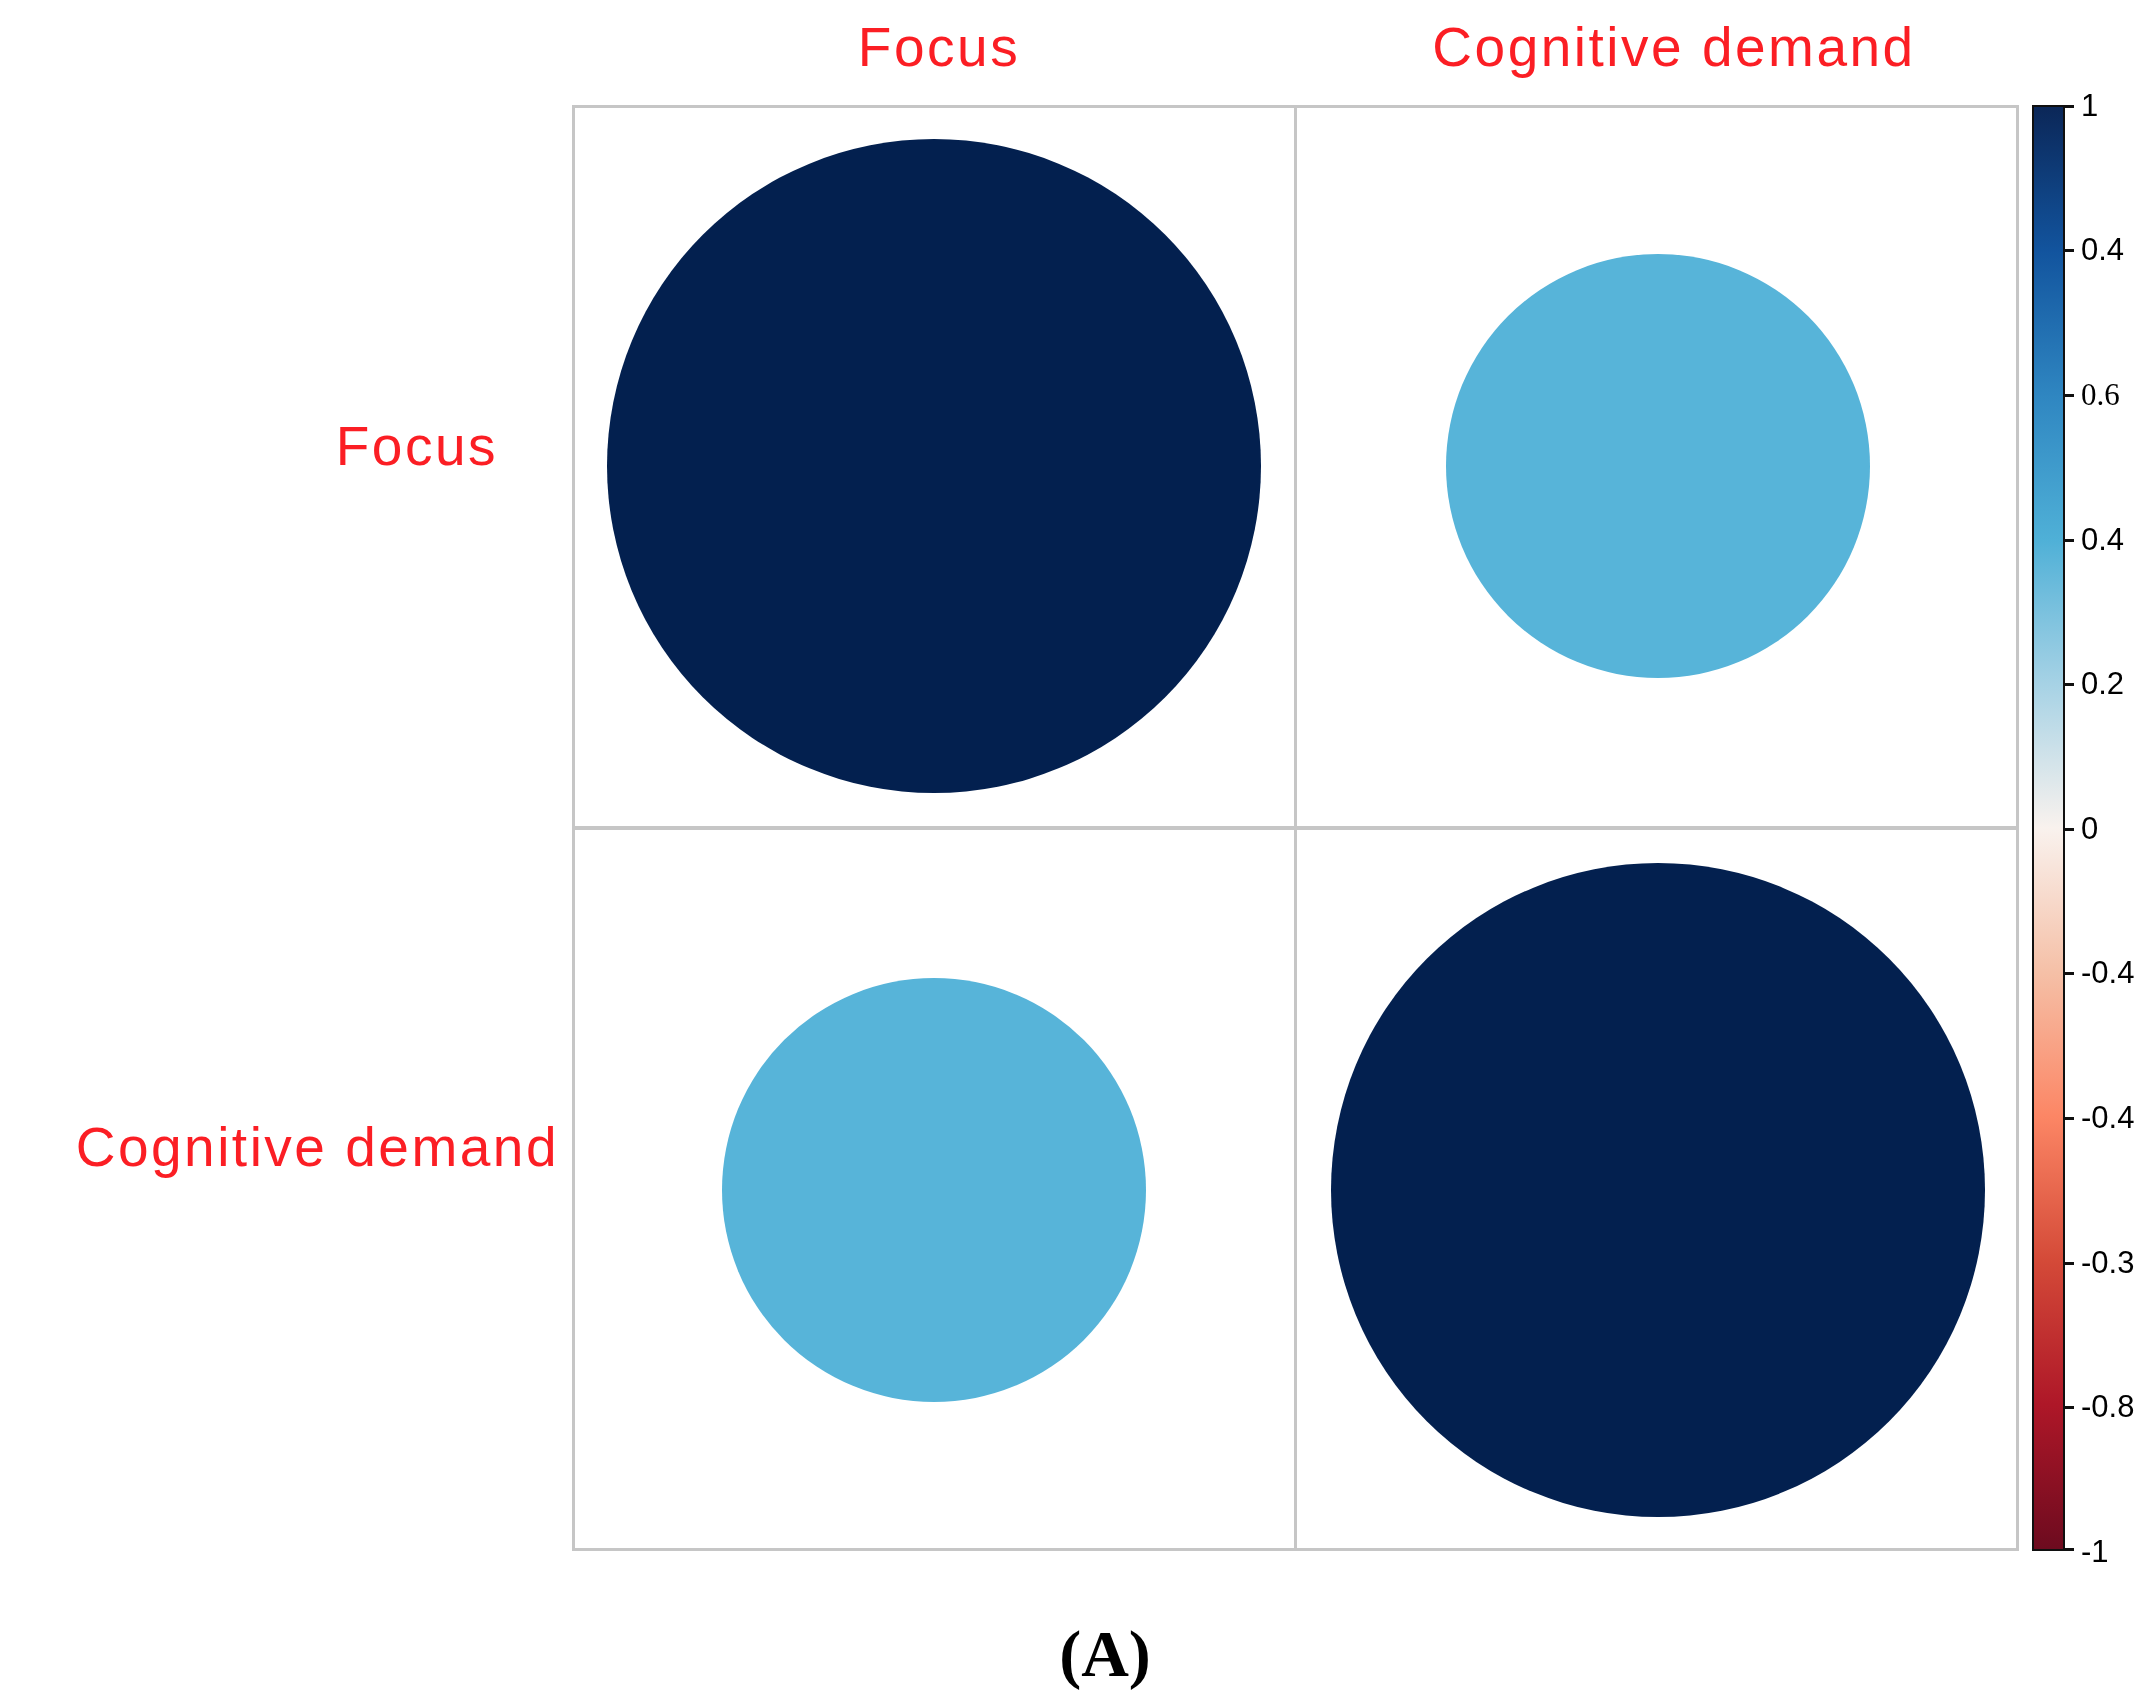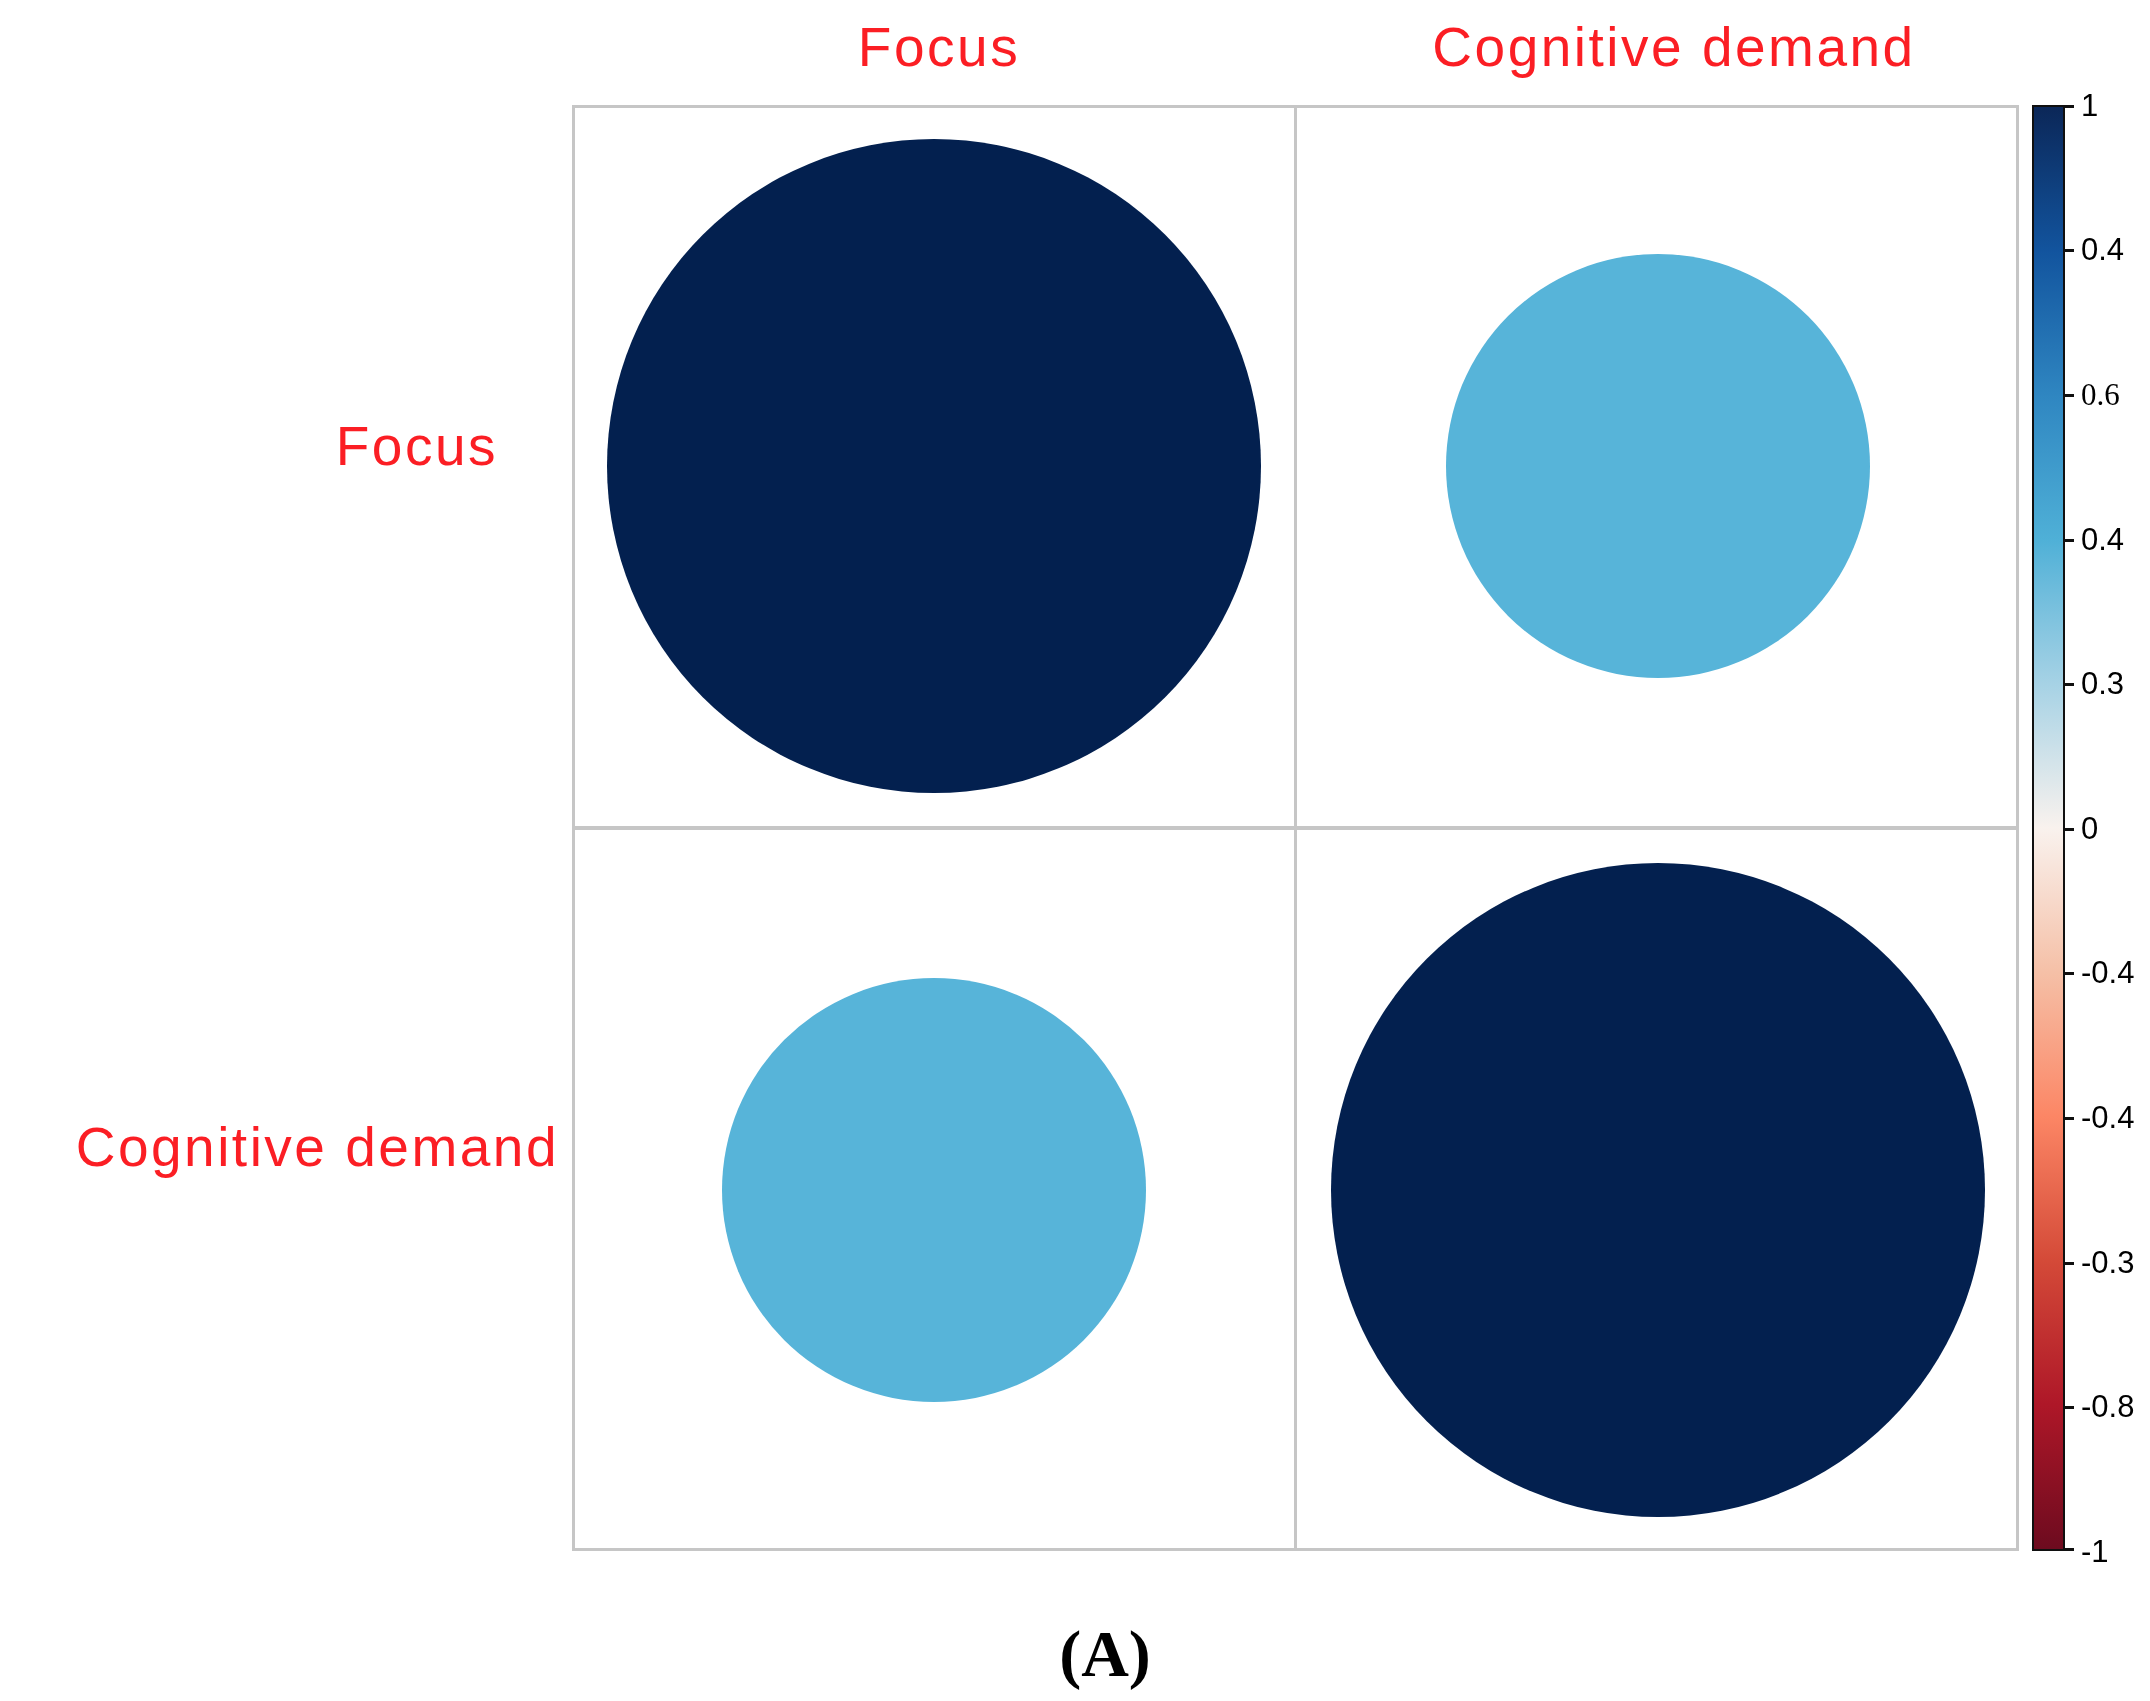--- a/index.html
+++ b/index.html
@@ -58,21 +58,21 @@
   <div id="colorbar-ticks">
       <div class="cb-tick" style="left: 2063px; top: 105px;"></div>
       <div class="cb-tick-label" style="left: 2081px; top: 105px;">1</div>
       <div class="cb-tick" style="left: 2063px; top: 249px;"></div>
       <div class="cb-tick-label" style="left: 2081px; top: 249px;">0.4</div>
       <div class="cb-tick" style="left: 2063px; top: 394px;"></div>
       <div class="cb-tick-label" style="left: 2081px; top: 394px; font-family: Liberation Serif, serif;">0.6</div>
       <div class="cb-tick" style="left: 2063px; top: 539px;"></div>
       <div class="cb-tick-label" style="left: 2081px; top: 539px;">0.4</div>
       <div class="cb-tick" style="left: 2063px; top: 683px;"></div>
-      <div class="cb-tick-label" style="left: 2081px; top: 683px;">0.3</div>
+      <div class="cb-tick-label" style="left: 2081px; top: 683px;">0.2</div>
       <div class="cb-tick" style="left: 2063px; top: 828px;"></div>
       <div class="cb-tick-label" style="left: 2081px; top: 828px;">0</div>
       <div class="cb-tick" style="left: 2063px; top: 972px;"></div>
       <div class="cb-tick-label" style="left: 2081px; top: 972px;">-0.4</div>
       <div class="cb-tick" style="left: 2063px; top: 1117px;"></div>
       <div class="cb-tick-label" style="left: 2081px; top: 1117px;">-0.4</div>
       <div class="cb-tick" style="left: 2063px; top: 1262px;"></div>
       <div class="cb-tick-label" style="left: 2081px; top: 1262px;">-0.3</div>
       <div class="cb-tick" style="left: 2063px; top: 1406px;"></div>
       <div class="cb-tick-label" style="left: 2081px; top: 1406px;">-0.8</div>

